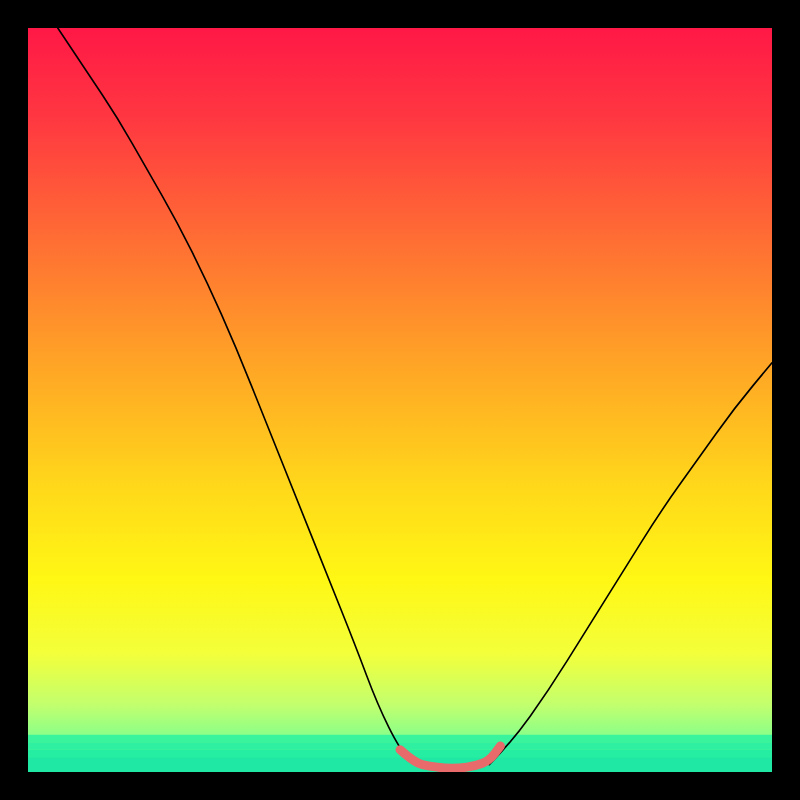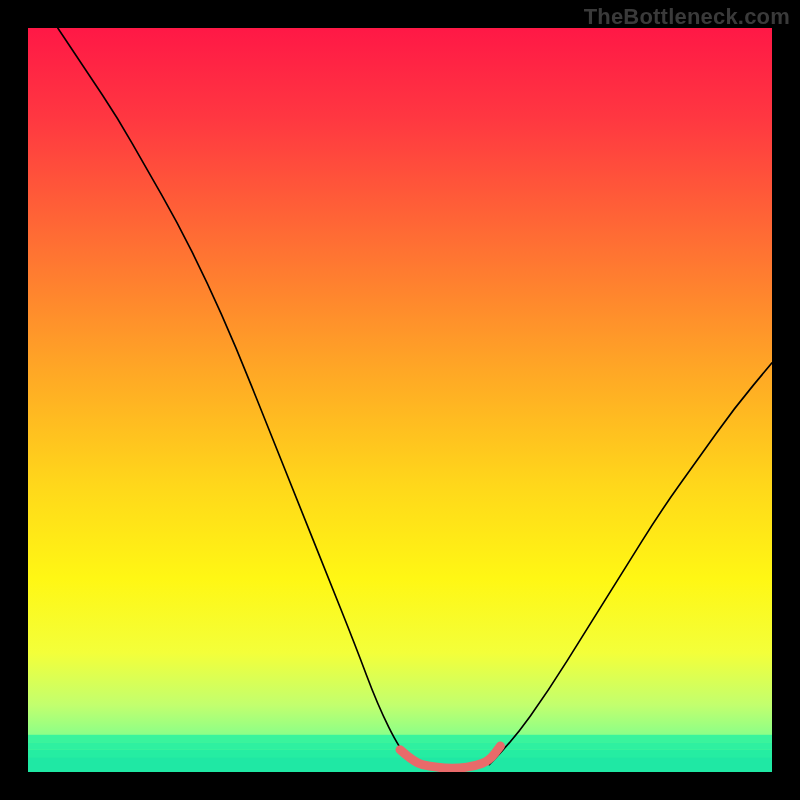--- a/index.html
+++ b/index.html
@@ -42,21 +42,20 @@
   .curves {
     position: absolute;
     inset: 0;
     z-index: 5;
   }
 </style>
 </head>
 <body>
 
 <div class="frame">
-  <div class="watermark">TheBottleneck.com</div>
 
   <div class="plot-area">
     <svg class="gradient" viewBox="0 0 1000 1000" preserveAspectRatio="none" width="100%" height="100%">
       <defs>
         <linearGradient id="bg-grad" x1="0" y1="0" x2="0" y2="1">
             <stop offset="0.0%" stop-color="#ff1846"></stop>
             <stop offset="12.0%" stop-color="#ff3741"></stop>
             <stop offset="28.0%" stop-color="#ff6c34"></stop>
             <stop offset="45.0%" stop-color="#ffa426"></stop>
             <stop offset="62.0%" stop-color="#ffd91a"></stop>

